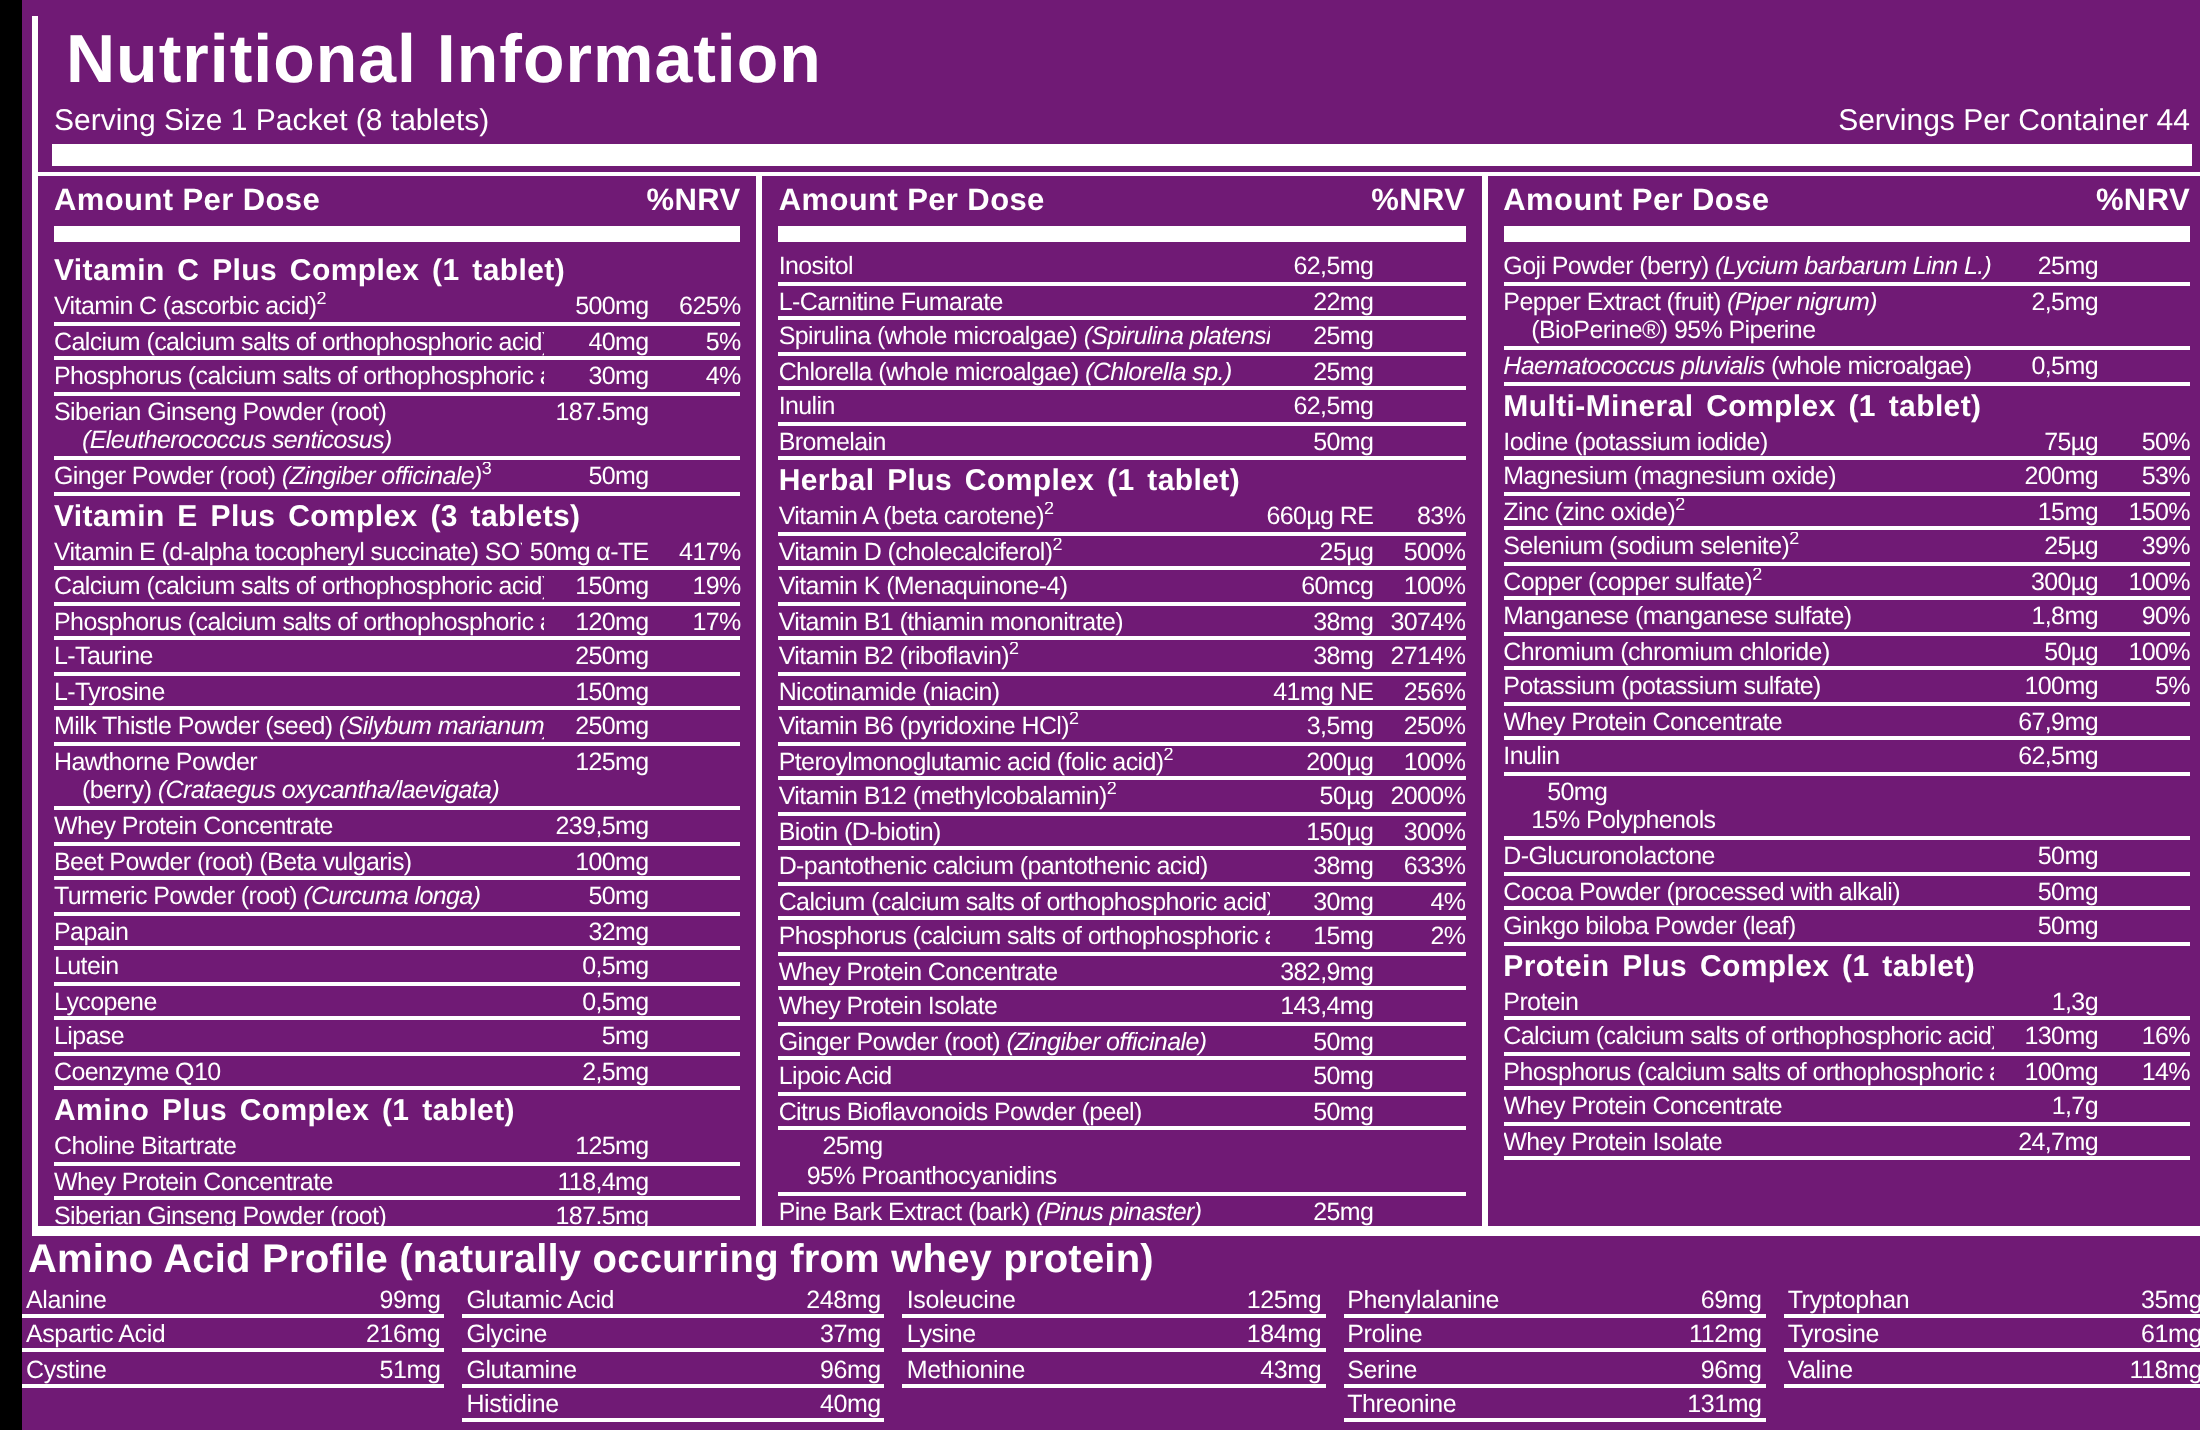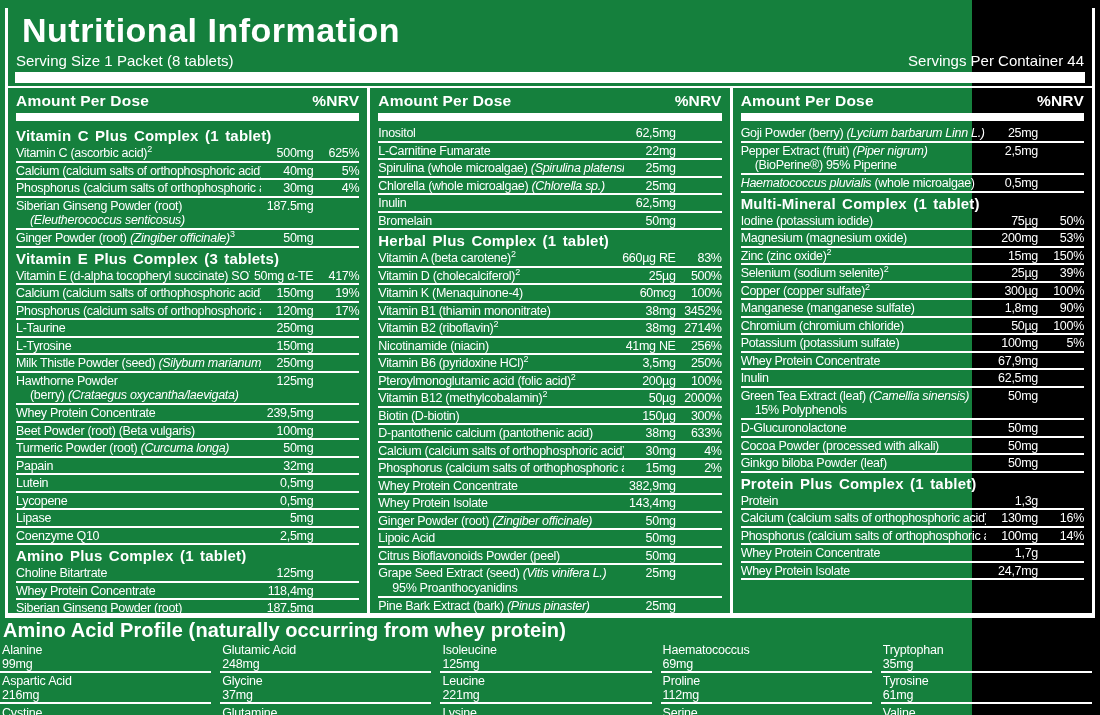--- a/index.html
+++ b/index.html
@@ -1,17 +1,17 @@
 <!DOCTYPE html>
 <html><head>
 <meta charset="utf-8">
 <style>
   html,body{margin:0;padding:0;background:#000;}
   body{width:1100px;height:715px;overflow:hidden;font-family:"Liberation Sans",sans-serif;color:#fff;}
-  .page{position:relative;width:972px;height:715px;background:#15803d;}
+  .page{position:relative;width:1090px;height:715px;background:#701a75;margin-left:11px;}
 
   .label-box{position:absolute;left:5px;top:8px;width:1090px;height:610px;box-sizing:border-box;
     border-left:3px solid #fff;border-right:3px solid #fff;border-bottom:5px solid #fff;
     display:flex;flex-direction:column;}
   .title{font-size:34px;font-weight:bold;letter-spacing:.5px;line-height:40px;padding:2px 0 2px 14px;white-space:nowrap;}
   .serving-row{display:flex;justify-content:space-between;font-size:15px;line-height:17px;padding:0 8px 3px 8px;}
   .full-bar{height:11px;background:#fff;margin:0 7px;}
   .cols{flex:1;display:flex;border-top:2px solid #fff;margin-top:3px;min-height:0;overflow:hidden;}
   .col{flex:1;padding:0 8px;min-width:0;overflow:hidden;}
   .col + .col{border-left:3px solid #fff;}
@@ -25,21 +25,21 @@
   .nrv{flex:0 0 auto;width:46px;text-align:right;white-space:nowrap;}
   .sub{font-size:12.5px;line-height:14px;letter-spacing:-.3px;padding:0 0 1px 14px;white-space:nowrap;overflow:hidden;}
   i{font-style:italic;}
   sup{font-size:9px;line-height:0;}
 
   .amino{position:absolute;left:0;top:622px;width:1100px;box-sizing:border-box;}
   .amino-title{font-weight:bold;font-size:20px;line-height:17px;padding-left:3px;letter-spacing:.1px;}
   .amino-grid{display:flex;gap:9px;margin-top:2px;padding-right:8px;}
   .amino-col{flex:1;min-width:0;}
   .am-row{display:flex;justify-content:space-between;font-size:12.5px;line-height:14px;letter-spacing:-.2px;
-    border-bottom:2px solid #fff;padding:1.5px 2px 0 2px;white-space:nowrap;flex-direction:column;}
+    border-bottom:2px solid #fff;padding:1.5px 2px 0 2px;white-space:nowrap;}
 </style>
 </head>
 <body>
 
 <div class="page">
   <div class="label-box">
     <div class="title">Nutritional Information</div>
     <div class="serving-row">
       <span>Serving Size 1 Packet (8 tablets)</span>
       <span>Servings Per Container 44</span>
@@ -286,21 +286,21 @@
             <div class="r1">
               <span class="nm">Vitamin K (Menaquinone-4)</span>
               <span class="amt">60mcg</span>
               <span class="nrv">100%</span>
             </div>
           </div>
           <div class="in-row">
             <div class="r1">
               <span class="nm">Vitamin B1 (thiamin mononitrate)</span>
               <span class="amt">38mg</span>
-              <span class="nrv">3452%</span>
+              <span class="nrv">3074%</span>
             </div>
           </div>
           <div class="in-row">
             <div class="r1">
               <span class="nm">Vitamin B2 (riboflavin)<sup>2</sup></span>
               <span class="amt">38mg</span>
               <span class="nrv">2714%</span>
             </div>
           </div>
           <div class="in-row">
@@ -389,21 +389,20 @@
           </div>
           <div class="in-row">
             <div class="r1">
               <span class="nm">Citrus Bioflavonoids Powder (peel)</span>
               <span class="amt">50mg</span>
               <span class="nrv"></span>
             </div>
           </div>
           <div class="in-row">
             <div class="r1">
-              <span class="nm">Grape Seed Extract (seed) <i>(Vitis vinifera L.)</i></span>
               <span class="amt">25mg</span>
               <span class="nrv"></span>
             </div>
             <div class="sub">95% Proanthocyanidins</div>
           </div>
           <div class="in-row">
             <div class="r1">
               <span class="nm">Pine Bark Extract (bark) <i>(Pinus pinaster)</i></span>
               <span class="amt">25mg</span>
               <span class="nrv"></span>
@@ -504,21 +503,20 @@
           </div>
           <div class="in-row">
             <div class="r1">
               <span class="nm">Inulin</span>
               <span class="amt">62,5mg</span>
               <span class="nrv"></span>
             </div>
           </div>
           <div class="in-row">
             <div class="r1">
-              <span class="nm">Green Tea Extract (leaf) <i>(Camellia sinensis)</i></span>
               <span class="amt">50mg</span>
               <span class="nrv"></span>
             </div>
             <div class="sub">15% Polyphenols</div>
           </div>
           <div class="in-row">
             <div class="r1">
               <span class="nm">D-Glucuronolactone</span>
               <span class="amt">50mg</span>
               <span class="nrv"></span>
@@ -612,35 +610,31 @@
             <span>Histidine</span>
             <span>40mg</span>
           </div>
         </div>
       <div class="amino-col">
           <div class="am-row">
             <span>Isoleucine</span>
             <span>125mg</span>
           </div>
           <div class="am-row">
-            <span>Leucine</span>
-            <span>221mg</span>
-          </div>
-          <div class="am-row">
             <span>Lysine</span>
             <span>184mg</span>
           </div>
           <div class="am-row">
             <span>Methionine</span>
             <span>43mg</span>
           </div>
         </div>
       <div class="amino-col">
           <div class="am-row">
-            <span>Haematococcus</span>
+            <span>Phenylalanine</span>
             <span>69mg</span>
           </div>
           <div class="am-row">
             <span>Proline</span>
             <span>112mg</span>
           </div>
           <div class="am-row">
             <span>Serine</span>
             <span>96mg</span>
           </div>

